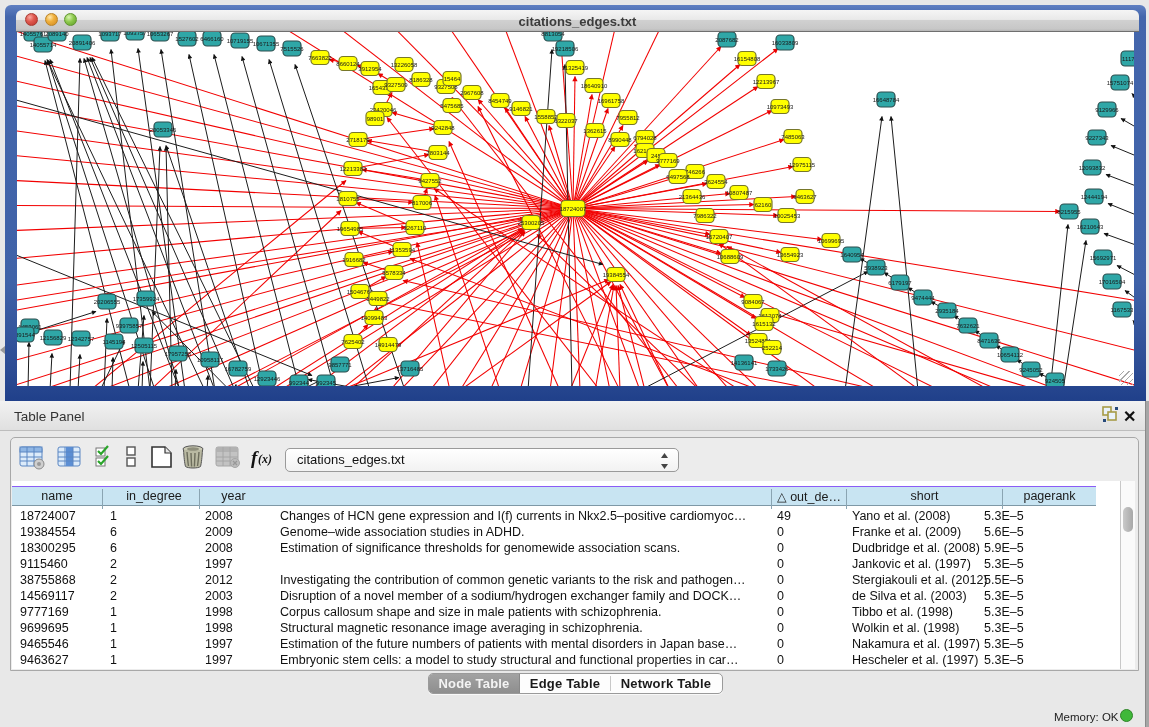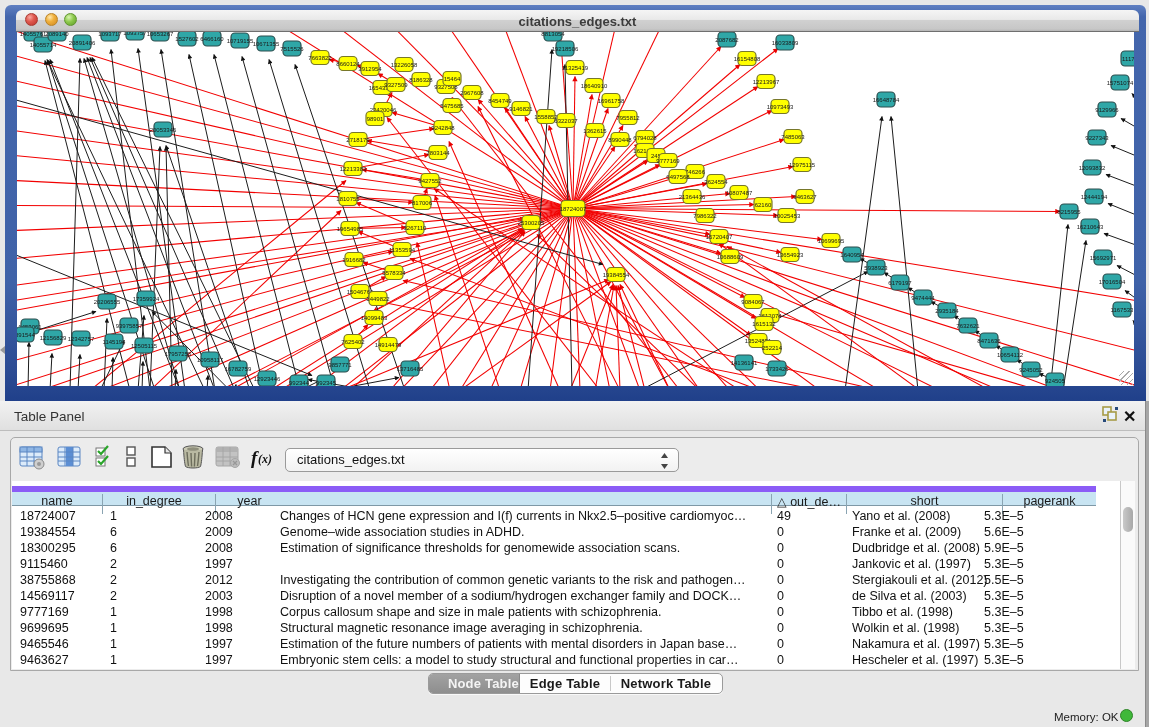--- a/index.html
+++ b/index.html
@@ -26,21 +26,21 @@
 #tp-head .t { position:absolute; left:14px; top:8px; font-size:13.5px; color:#333; }
 #tp-x { position:absolute; left:1123px; top:6px; font-size:16px; font-weight:bold; color:#111; }
 #tp-body { position:absolute; left:0; top:431px; width:1149px; height:296px; background:#e8e8e8; }
 #panel { position:absolute; left:10px; top:6px; width:1129px; height:234px; background:#ececec;
   border:1px solid #a8a8a8; border-radius:5px 5px 0 0; }
 #toolbar { position:absolute; left:0; top:0; width:100%; height:43px; }
 #combo { position:absolute; left:274px; top:10px; width:394px; height:24px; background:linear-gradient(#ffffff,#f2f2f2);
   border:1px solid #9a9a9a; border-radius:5px; font-size:13px; color:#111; line-height:22px; padding-left:11px; }
 
 #tbl { position:absolute; left:1px; top:43px; width:1123px; height:188px; background:#fff; overflow:hidden; }
-#thead { position:absolute; left:0px; top:5px; width:1084px; height:20px; background:#c8e4f2; border-top:6px solid #8b5cf6; border-bottom:1px solid #7e98a6; font-size:12.5px; color:#1a1a1a; }
+#thead { position:absolute; left:0px; top:5px; width:1084px; height:20px; background:#c8e4f2; border-top:1px solid #8b5cf6; border-bottom:1px solid #7e98a6; font-size:12.5px; color:#1a1a1a; }
 #thead span { position:absolute; top:2px; text-align:center; border-left:1px solid #8aa4b2; height:20px; padding-top:0px; }
 #trows { position:absolute; left:0; top:27px; width:100%; }
 .trow { position:relative; height:16px; font-size:12.5px; color:#111; white-space:nowrap; }
 .trow span { position:absolute; top:1px; }
 .c1 { left:8px; } .c2 { left:98px; } .c3 { left:193px; } .c4 { left:268px; }
 .c5 { left:765px; } .c6 { left:840px; } .c7 { left:972px; }
 #vsb { position:absolute; right:0px; top:0px; width:15px; height:188px; background:#fafafa; border-left:1px solid #c8c8c8; }
 #vsb .thumb { position:absolute; left:2px; top:26px; width:10px; height:25px; background:linear-gradient(90deg,#c9c9c9,#a8a8a8); border-radius:5px; }
 
 #tabs { position:absolute; left:428px; top:242px; width:295px; height:21px; border:1px solid #9a9a9a; border-radius:5px; background:#fdfdfd; box-shadow:0 1px 0 rgba(255,255,255,.7); font-size:13px; }
@@ -863,21 +863,21 @@
           <svg style="position:absolute;right:9px;top:3px" width="9" height="18" viewBox="0 0 9 18">
             <path d="M4.5,1 L8,6 H1 Z" fill="#444"></path>
               <path d="M4.5,17 L8,12 H1 Z" fill="#444"></path>
           </svg>
         </div>
       </div>
       <div id="tbl">
         <div id="thead">
           <span style="left:0px;width:90px;border-left:none;">name</span>
             <span style="left:90px;width:103px;">in_degree</span>
-            <span style="left:203px;width:68px;">year</span>
+            <span style="left:187px;width:68px;">year</span>
             <span style="left:759px;width:75px;">△ out_de…</span>
             <span style="left:834px;width:156px;">short</span>
             <span style="left:990px;width:94px;">pagerank</span>
         </div>
         <div id="trows">
 <div class="trow">
               <span class="c1">18724007</span>
               <span class="c2">1</span>
               <span class="c3">2008</span>
               <span class="c4">Changes of HCN gene expression and I(f) currents in Nkx2.5–positive cardiomyoc…</span>
@@ -965,21 +965,21 @@
               <span class="c6">Hescheler et al. (1997)</span>
               <span class="c7">5.3E–5</span>
             </div>
         </div>
         <div id="vsb">
             <div class="thumb"></div>
           </div>
       </div>
     </div>
     <div id="tabs">
-      <div class="seg sel" style="left:0;width:91px;text-align:right;">Node Table</div>
+      <div class="seg sel" style="left:0;width:91px;">Node Table</div>
       <div class="seg" style="left:91px;width:90px;">Edge Table</div>
       <div class="seg" style="left:181px;width:112px;">Network Table</div>
       <div class="sep" style="left:181px;"></div>
     </div>
     <span id="mem">Memory: OK</span>
     <div id="memdot"></div>
   </div>
   <div id="rstrip"></div>
   <div class="lcaret"></div>
 </div>

